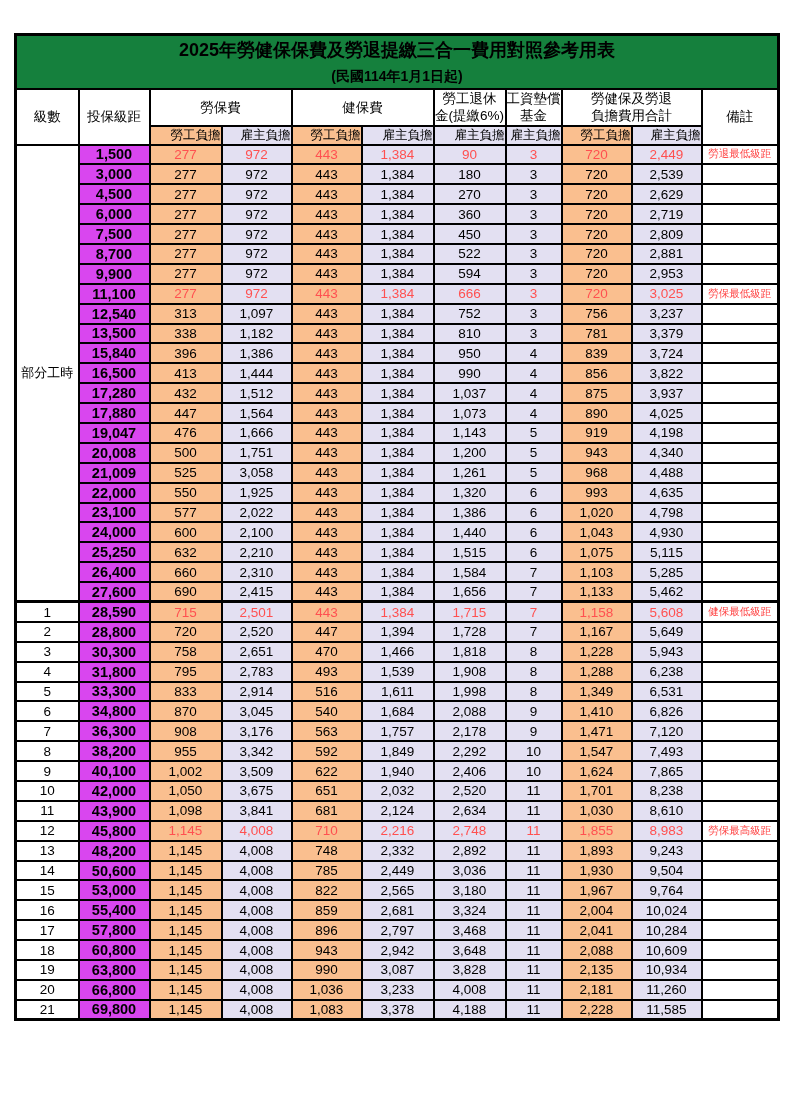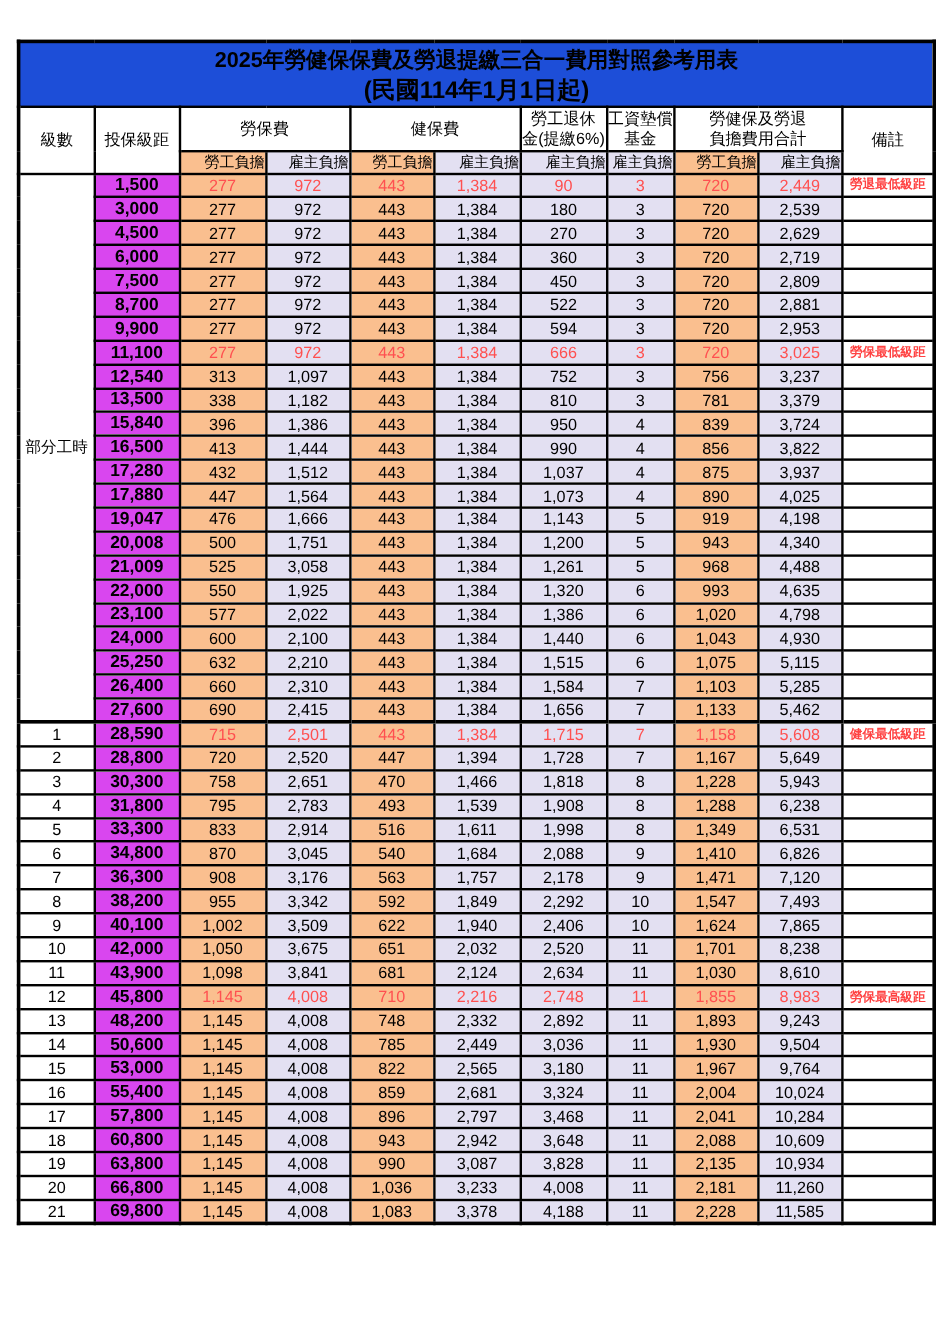--- a/index.html
+++ b/index.html
@@ -22,36 +22,36 @@
     border: 2px solid #000;
     text-align: center;
     vertical-align: middle;
     padding: 0;
     overflow: hidden;
     white-space: nowrap;
     font-weight: normal;
   }
 
   
-  .title-cell { height: 54px; background: #1d4ed8; }
+  .title-cell { height: 54px; background: #15803d; }
   .title    { font-size: 18px; font-weight: bold; line-height: 29px; }
-  .subtitle { font-size: 20px; font-weight: bold; line-height: 22px; }
+  .subtitle { font-size: 14px; font-weight: bold; line-height: 22px; }
 
   
   tr.grp th { height: 37px; font-size: 13.5px; line-height: 17px; background: #fff; }
   tr.sub th { height: 18px; font-size: 12.5px; text-align: right; }
 
   
   tbody td { height: 19.9px; font-size: 13.5px; }
   .c-level  { background: #fff; font-size: 13.5px; }
   .pt-cell  { background: #fff; font-size: 13px; letter-spacing: 0; text-align: center; }
   .c-salary { background: #d946ef; font-weight: bold; font-size: 14.5px; }
   .c-emp { background: var(--emp-bg, #FABF8F); }
   .c-er  { background: var(--er-bg,  #E3E0F2); }
-  .c-remark { background: #fff; font-size: 10.5px; font-weight: bold; color: var(--remark-red, #FF4242); padding: 0 1px; }
+  .c-remark { background: #fff; font-size: 10.5px; font-weight: normal; color: var(--remark-red, #FF4242); padding: 0 1px; }
   tr.hl td.v { color: var(--hl-red, #FF5050); }
   tr.sect td { border-top: 3px solid #000; }
 </style>
 </head>
 <body>
 
 <div class="wrap">
   <table class="main">
     <colgroup>
       <col style="width:63px">

